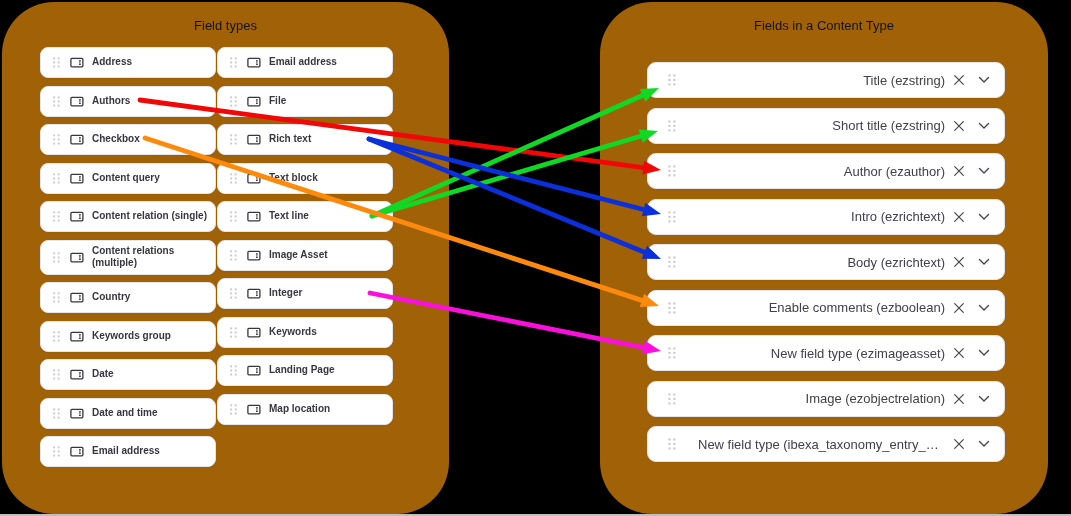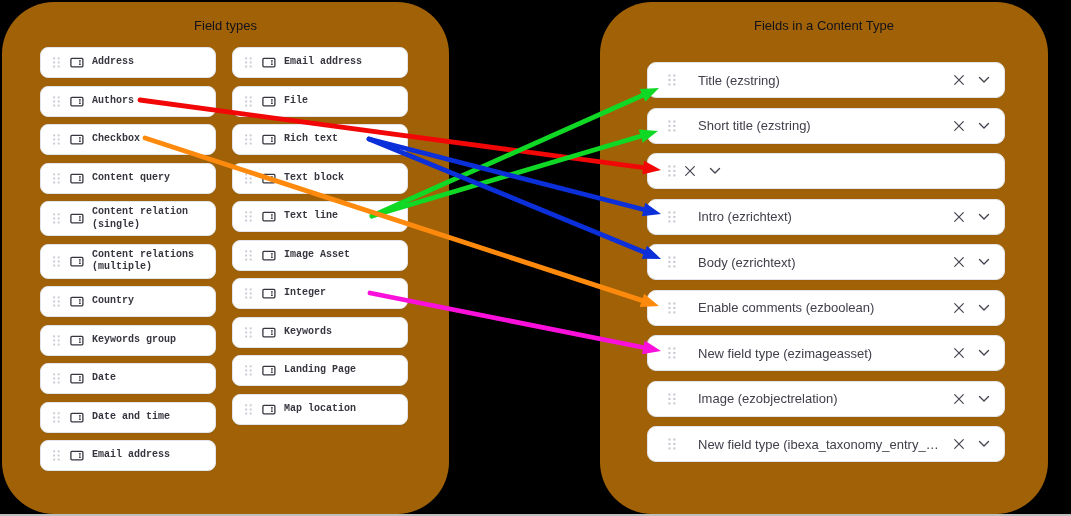--- a/index.html
+++ b/index.html
@@ -18,21 +18,21 @@
   }
   .panel-left  { left:2px;   width:447px; }
   .panel-right { left:600px; width:448px; }
 
   .panel-title {
     margin:16px 0 0; text-align:center;
     font-size:13px; font-weight:400; color:#12121a; line-height:16px;
   }
 
   
-  .cols { display:flex; gap:16px; margin:13px 16px 0 38px;font-family:Liberation Mono, monospace; }
+  .cols { display:flex; gap:1px; margin:13px 16px 0 38px; }
   .col  { display:flex; flex-direction:column; gap:7.5px; width:176px; }
   .ft-item {
     box-sizing:border-box; min-height:31px; width:176px;
     background:#fff; border:1px solid #e2e5ec; border-radius:8px;
     display:flex; align-items:center; padding:4px 8px 4px 12px;
     box-shadow:0 1px 2px rgba(35,45,75,0.06);
   }
   .ft-item .ficon { margin-left:10px; display:flex; flex:none; }
   .ft-label {
     margin-left:8px; font-size:10px; font-weight:700;
@@ -43,21 +43,21 @@
   .rows { display:flex; flex-direction:column; gap:9.5px; margin:28px 0 0 47px; width:358px; }
   .ct-row {
     box-sizing:border-box; height:36px; width:358px;
     background:#fff; border:1px solid #e2e5ec; border-radius:9px;
     display:flex; align-items:center; padding:0 14px 0 20px;
     box-shadow:0 1px 2px rgba(35,45,75,0.06);
   }
   .ct-label {
     margin-left:22px; flex:1; min-width:0;
     white-space:nowrap; overflow:hidden; text-overflow:ellipsis;
-    font-size:13px; color:#41404b;
+    font-size:13px; color:#41404b;text-align:right;
   }
   .row-actions { display:flex; align-items:center; gap:13px; margin-left:8px; flex:none; }
   .icon-btn { display:flex; cursor:pointer; }
 
   .drag { display:flex; flex:none; }
 
   
   #arrows {
     position:absolute; left:0; top:0; width:1071px; height:516px;
     pointer-events:none;
@@ -609,20 +609,21 @@
         <g fill="#c6c9d2">
           <rect x="0.2" y="0.4" width="1.9" height="1.9"></rect>
                 <rect x="4.7" y="0.4" width="1.9" height="1.9"></rect>
           <rect x="0.2" y="4.5" width="1.9" height="1.9"></rect>
                 <rect x="4.7" y="4.5" width="1.9" height="1.9"></rect>
           <rect x="0.2" y="8.6" width="1.9" height="1.9"></rect>
                 <rect x="4.7" y="8.6" width="1.9" height="1.9"></rect>
         </g>
       </svg>
     </span>
+    <span class="ct-label">Author (ezauthor)</span>
     <span class="row-actions">
       <span class="icon-btn">
         <svg width="12" height="12" viewBox="0 0 12 12">
           <path d="M1.7 1.7 L10.3 10.3 M10.3 1.7 L1.7 10.3" stroke="#45444f" stroke-width="1.2" fill="none" stroke-linecap="round"></path>
         </svg>
       </span>
       <span class="icon-btn">
         <svg width="12" height="8" viewBox="0 0 12 8">
           <path d="M1.5 1.5 L6 6 L10.5 1.5" stroke="#45444f" stroke-width="1.4" fill="none" stroke-linecap="round" stroke-linejoin="round"></path>
         </svg>

